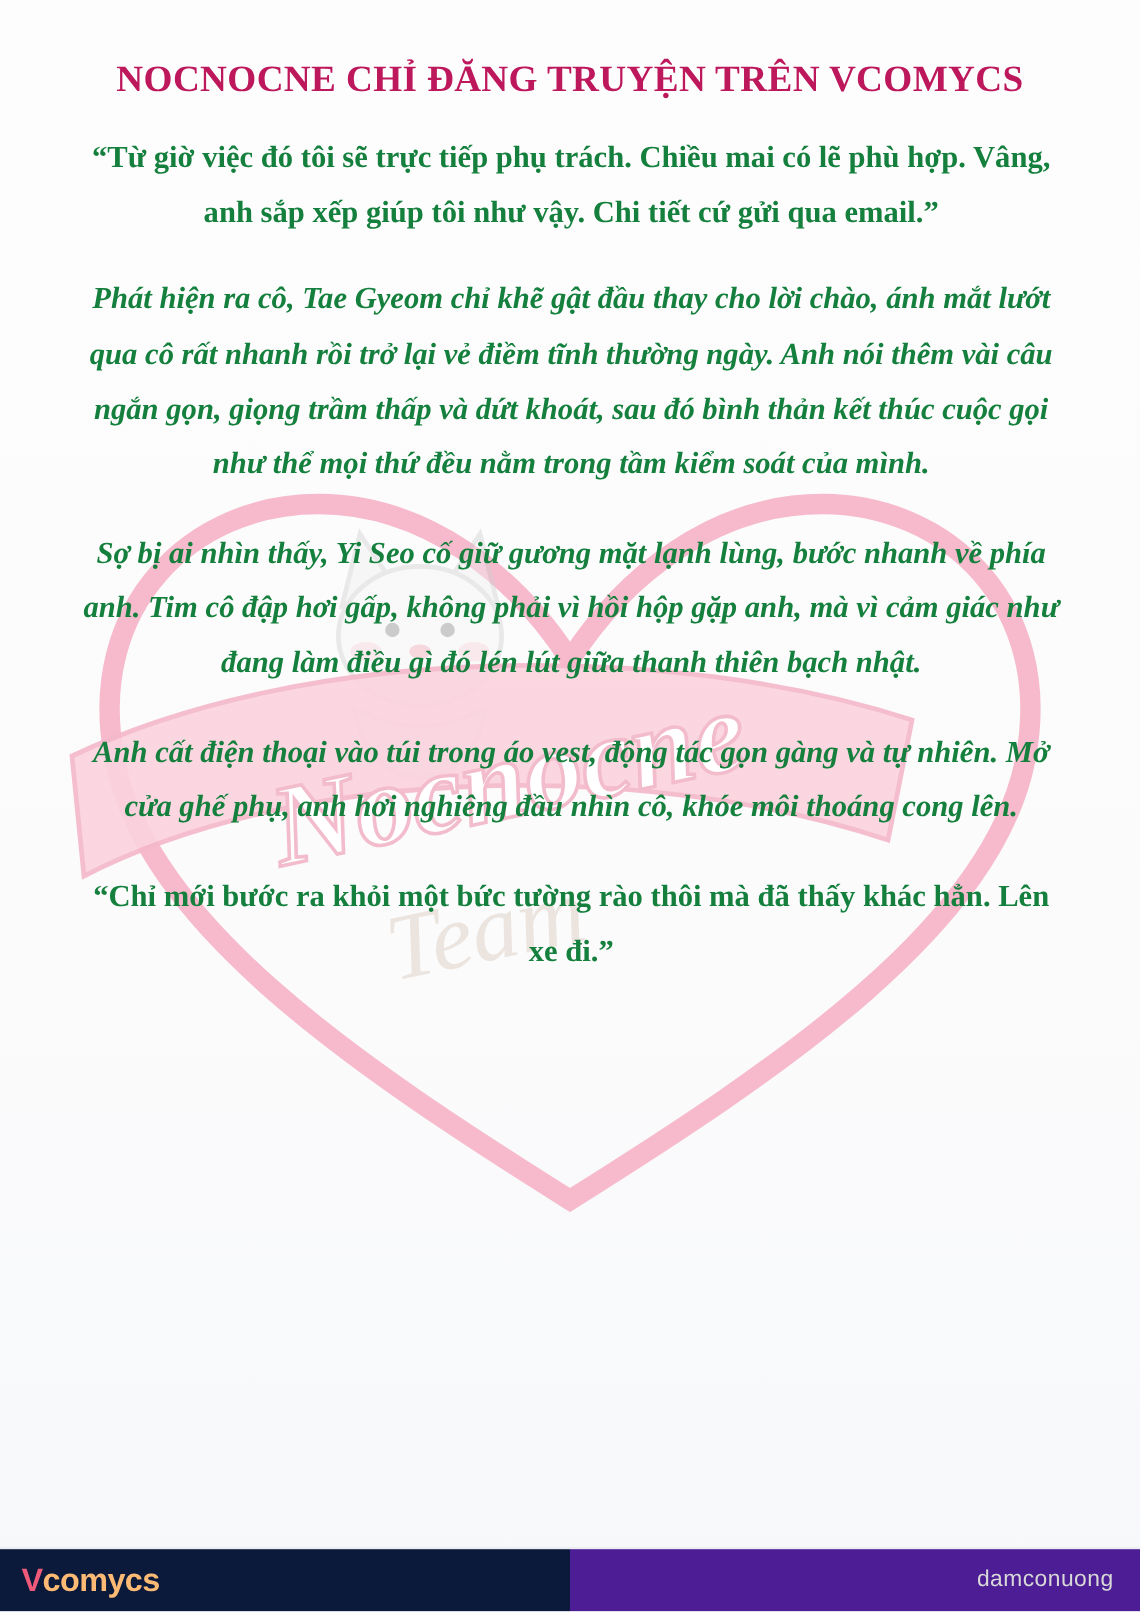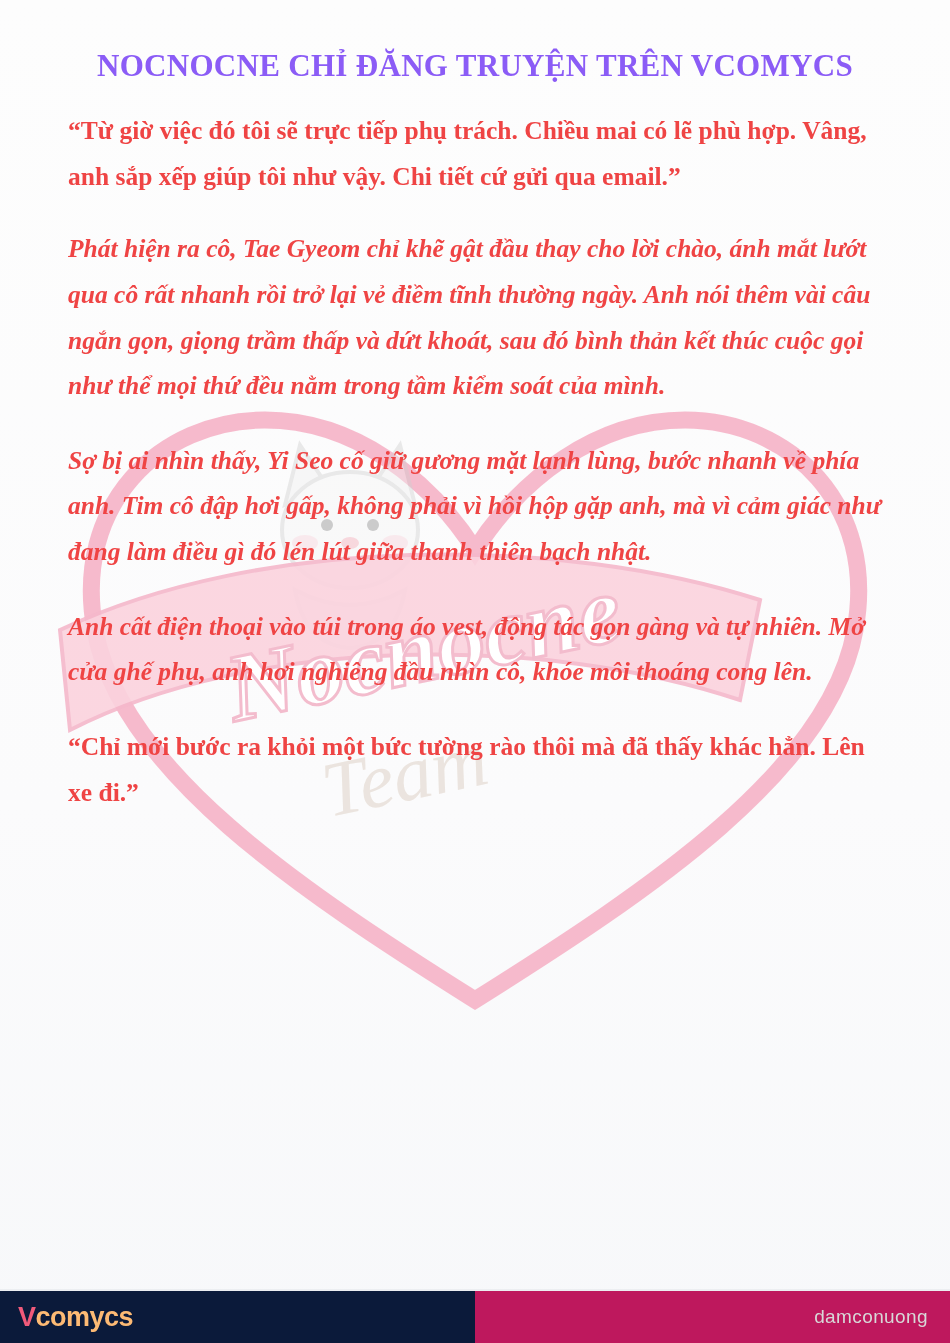--- a/index.html
+++ b/index.html
@@ -36,41 +36,41 @@
   }
   .wm-svg { width: 100%; height: 100%; display: block; }
 
   
   .header {
     position: absolute;
     top: 48px;
     left: 0;
     width: 950px;
     text-align: center;
-    color: #8b5cf6;
+    color: #be185d;
     font-size: 31px;
     font-weight: bold;
     letter-spacing: 0.3px;
     font-family: "Liberation Serif", serif;
   }
 
   
   .content {
     position: absolute;
     top: 108px;
     left: 68px;
     width: 816px;
   }
   .para {
     font-size: 25.5px;
     line-height: 1.79;
-    color: #ef4444;
+    color: #15803d;
     font-weight: bold;
     margin: 0 0 27px 0;
-    text-align: left;
+    text-align: center;
     font-family: "Liberation Serif", serif;
   }
   .para.gap-lg { margin-bottom: 29px; font-style: italic; }
 
   
   .footer {
     position: absolute;
     left: 0;
     bottom: 0;
     width: 950px;
@@ -81,21 +81,21 @@
   .footer-left {
     width: 50%;
     background: #0b1a3a;
     display: flex;
     align-items: center;
     padding-left: 18px;
     box-sizing: border-box;
   }
   .footer-right {
     width: 50%;
-    background: #be185d;
+    background: #4c1d95;
     display: flex;
     align-items: center;
     justify-content: flex-end;
     padding-right: 22px;
     box-sizing: border-box;
   }
   .brand {
     font-family: "Liberation Sans", sans-serif;
     font-weight: bold;
     font-size: 27px;

